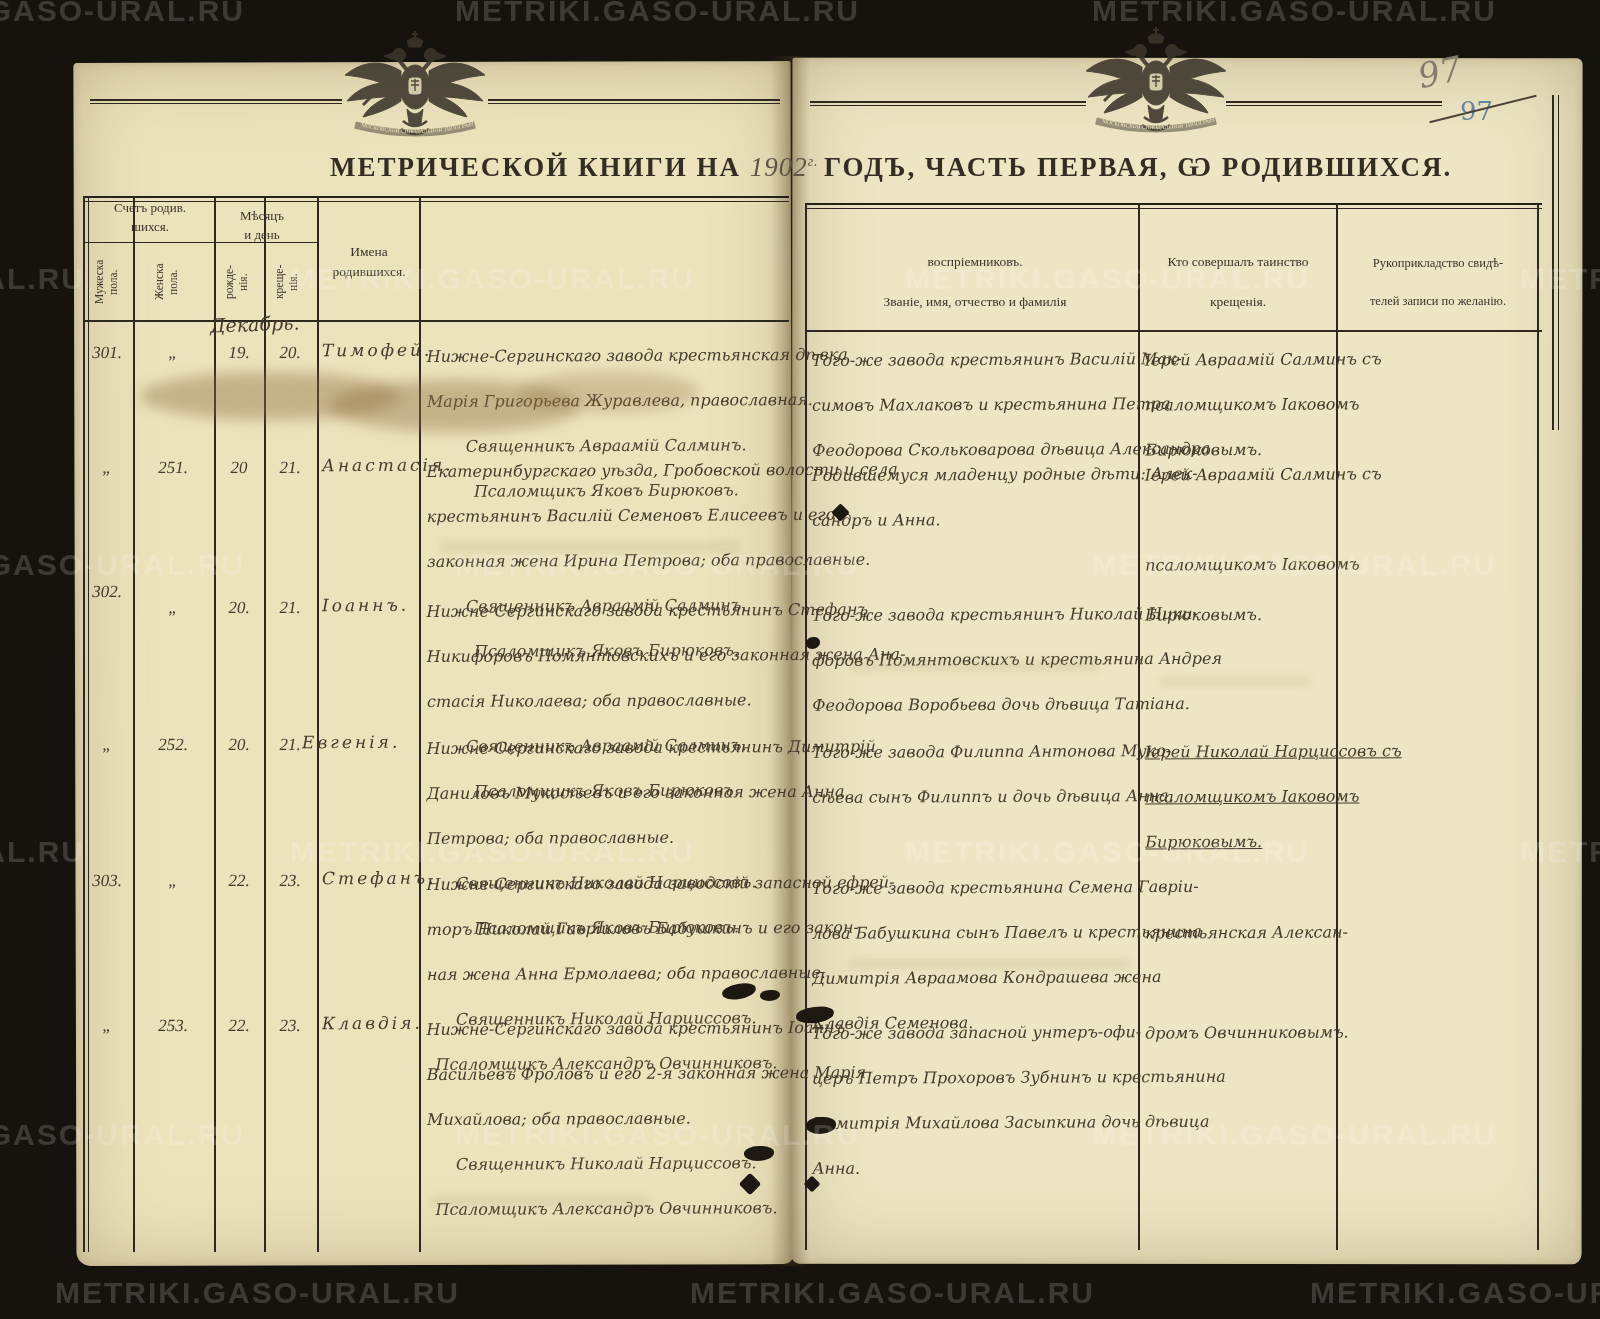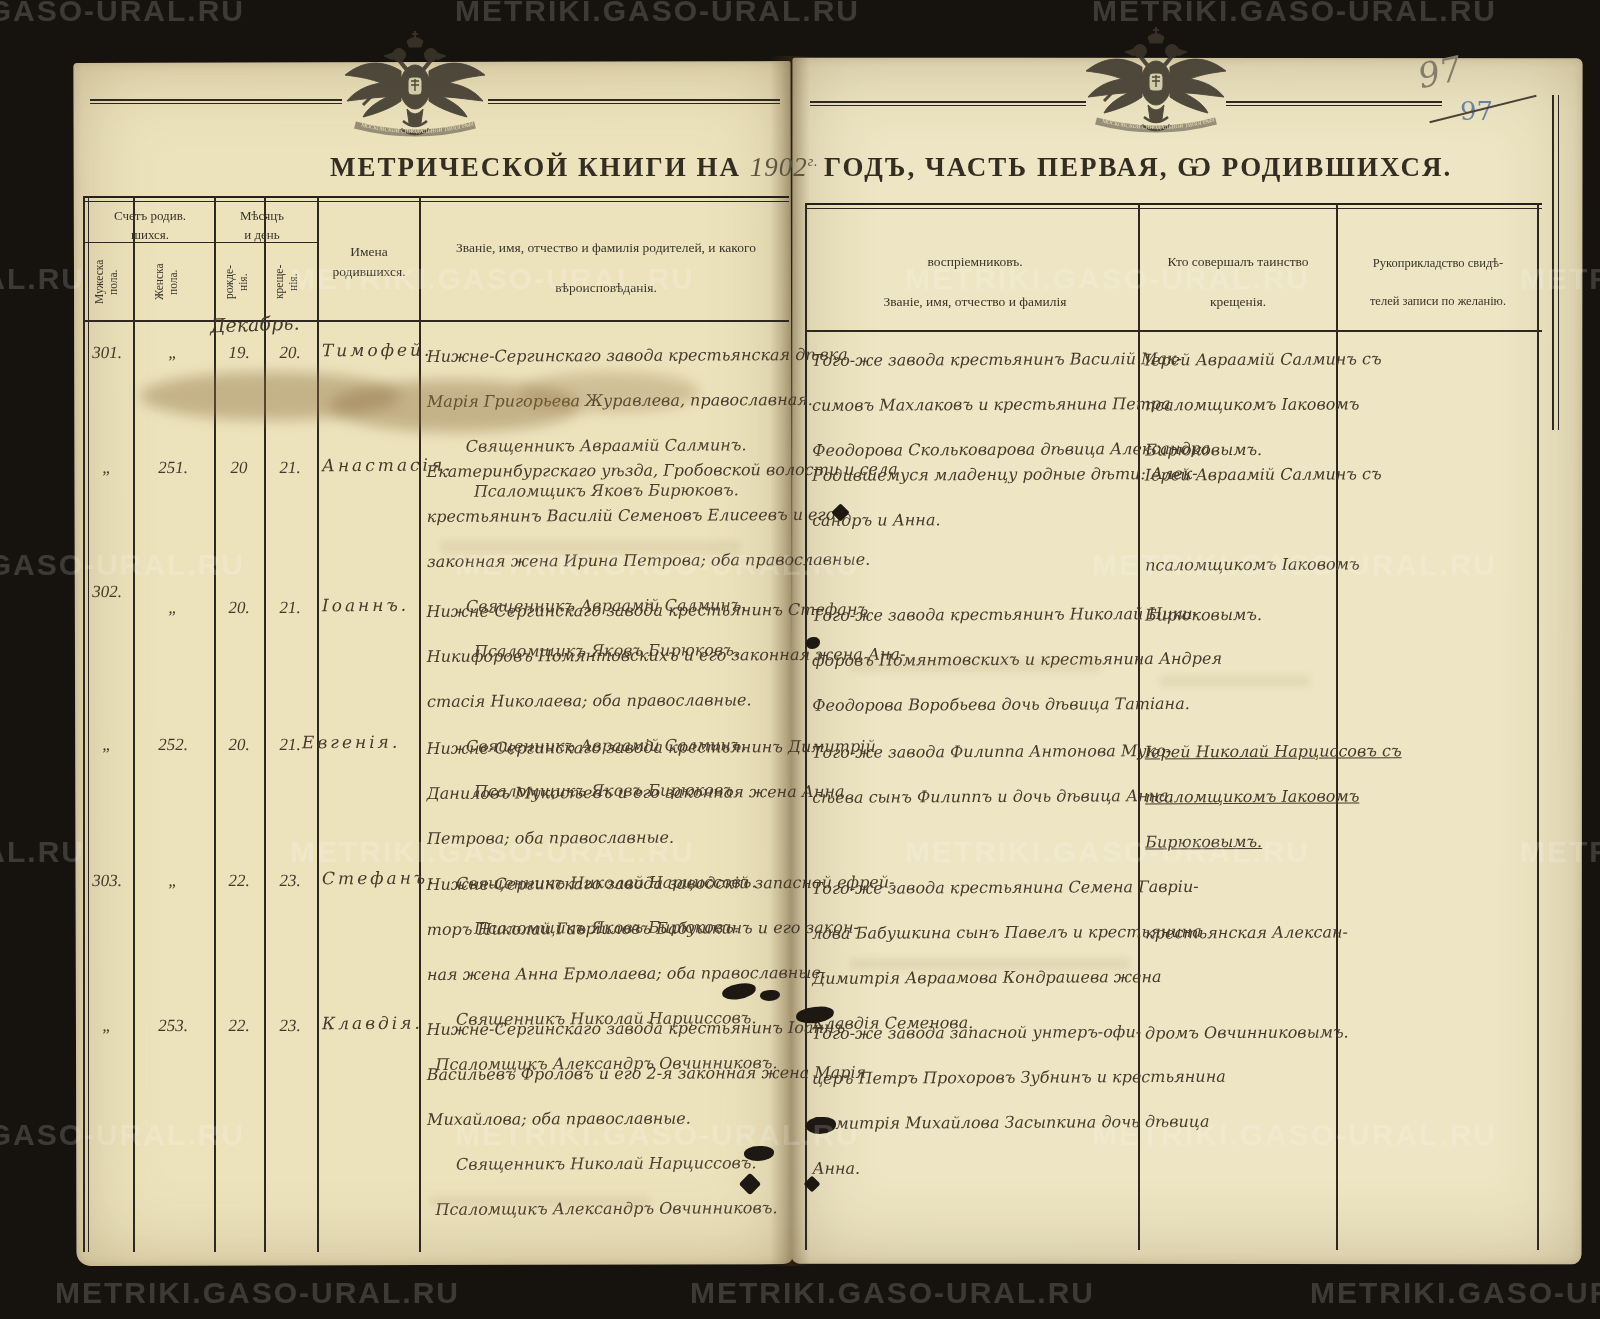--- a/index.html
+++ b/index.html
@@ -134,21 +134,21 @@
   <div class="hline" style="left:83px;top:320px;width:706px"></div>
 
   <div class="hline thick" style="left:805px;top:203px;width:737px;height:2px"></div>
   <div class="hline" style="left:805px;top:208px;width:737px;height:1px"></div>
   <div class="vline" style="left:805px;top:203px;height:1047px"></div>
   <div class="vline" style="left:1138px;top:203px;height:1047px"></div>
   <div class="vline" style="left:1336px;top:203px;height:1047px"></div>
   <div class="vline" style="left:1537px;top:203px;height:1047px;width:2px"></div>
   <div class="hline" style="left:805px;top:330px;width:737px"></div>
 
-  <div class="print grouphead" style="left:84px;top:206px;width:132px">
+  <div class="print grouphead" style="left:84px;top:198px;width:132px">
     <div>Счетъ родив.</div>
     <div>шихся.</div>
   </div>
   <div class="print grouphead" style="left:220px;top:206px;width:84px">
     <div>Мѣсяцъ</div>
     <div>и день</div>
   </div>
   <div class="vtext" style="left:92px;top:246px;width:38px;height:72px">
       <div>Мужеска</div>
       <div>пола.</div>
@@ -159,24 +159,20 @@
     </div>
   <div class="vtext" style="left:222px;top:246px;width:36px;height:72px">
       <div>рожде-</div>
       <div>нія.</div>
     </div>
   <div class="vtext" style="left:272px;top:246px;width:38px;height:72px">
       <div>креще-</div>
       <div>нія.</div>
     </div>
   <div class="print colhead" style="left:322px;top:242px;width:94px;line-height:20px">Имена родившихся.</div>
-  <div class="print colhead" style="left:428px;top:228px;width:356px">
-    <div>Званіе, имя, отчество и фамилія родителей, и какого</div>
-    <div>вѣроисповѣданія.</div>
-  </div>
 
   <div class="print colhead" style="left:815px;top:242px;width:320px">
     <div>воспріемниковъ.</div>
     <div>Званіе, имя, отчество и фамилія</div>
   </div>
   <div class="print colhead" style="left:1142px;top:242px;width:192px">
     <div>Кто совершалъ таинство</div>
     <div>крещенія.</div>
   </div>
   <div class="print colhead colhead-sm" style="left:1340px;top:244px;width:196px">

